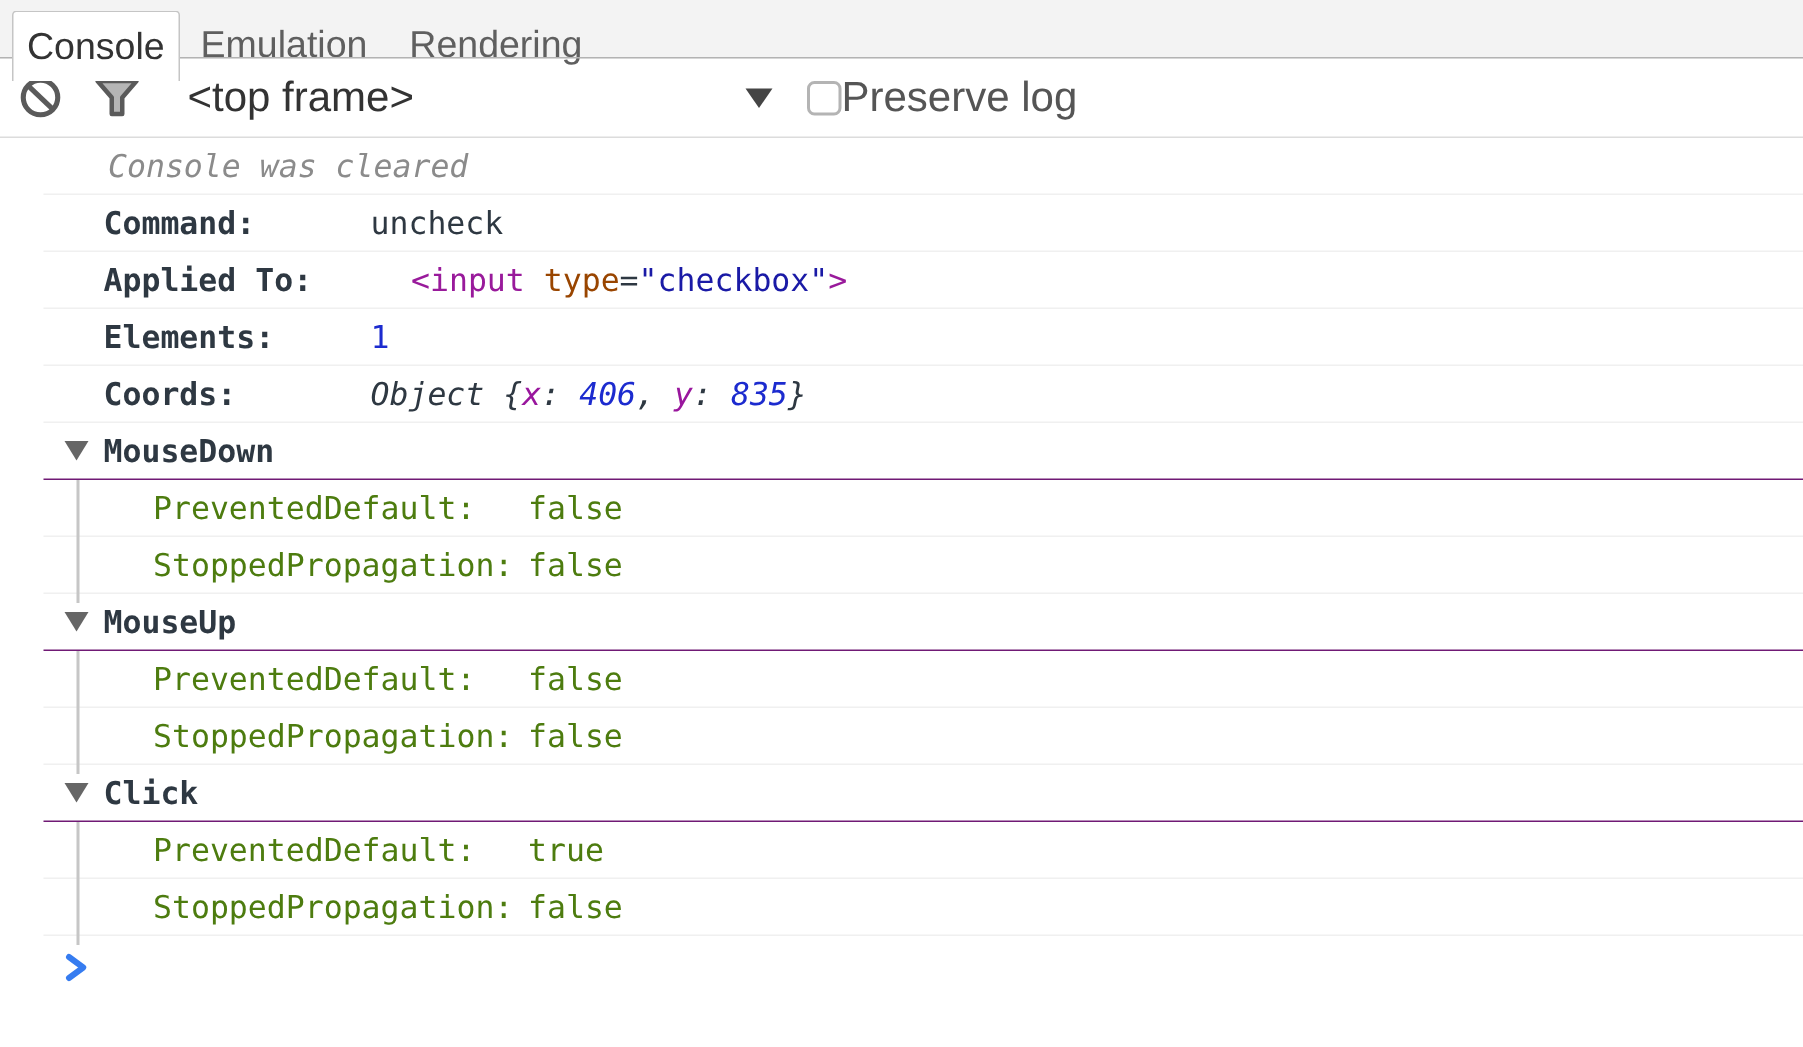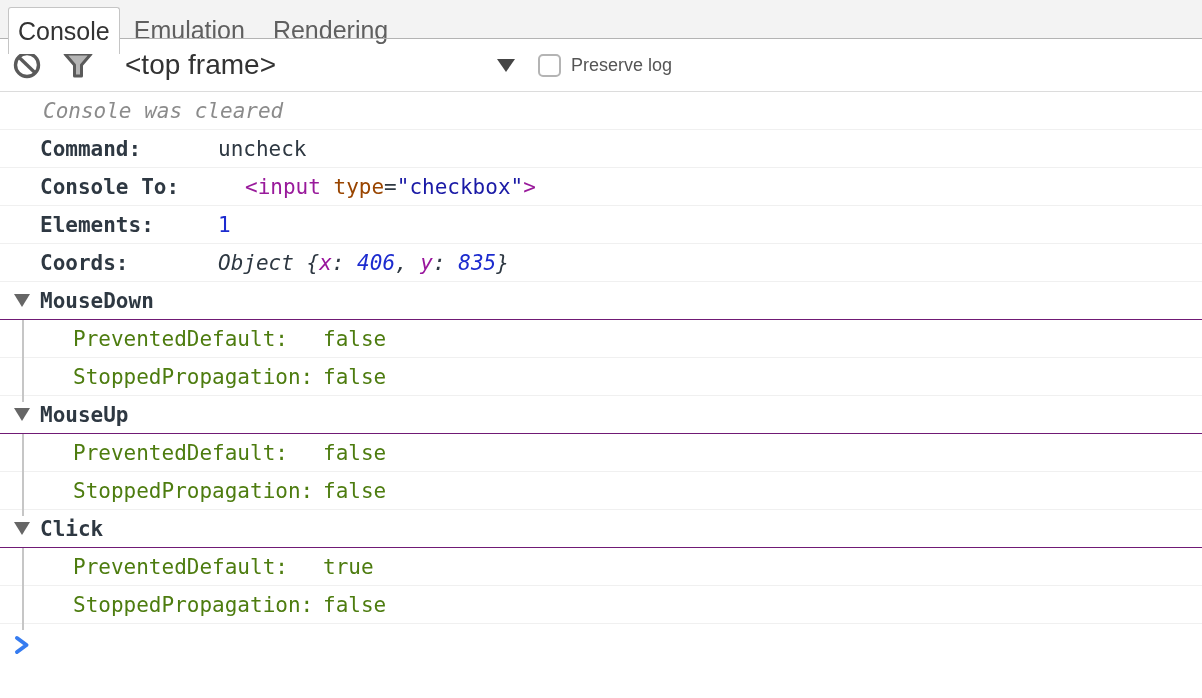--- a/index.html
+++ b/index.html
@@ -12,24 +12,24 @@
   .tab { height:47px; margin-top:7px; display:flex; align-items:center; font-size:25px; color:#5f5f5f; padding:0 14px; cursor:default; }
   .tab.active { position:relative; z-index:2; margin-left:8px; background:#fff; border:1px solid #c5c5c5; border-bottom:none; border-radius:3px 3px 0 0; color:#333; padding:0 9px; }
 
   
   .toolbar { height:53px; border-bottom:1px solid #dcdcdc; background:#fff; display:flex; align-items:center; padding-left:13px; }
   .tb-icon { display:inline-flex; align-items:center; }
   .funnel { margin-left:21px; }
   .frame-select { margin-left:31px; width:390px; display:flex; align-items:center; justify-content:space-between; font-size:28px; color:#333; }
   .dd-arrow { width:0; height:0; border-left:9px solid transparent; border-right:9px solid transparent; border-top:13px solid #454545; }
   .cb-box { margin-left:23px; width:23px; height:23px; border:2px solid #b4b4b4; border-radius:5px; background:#fff; flex-shrink:0; }
-  .cb-label { margin-left:10px; font-size:18px; color:#555; }
+  .cb-label { font-size:28px; color:#555; }
 
   
-  .console-area { font-family:"DejaVu Sans Mono","Liberation Mono",monospace; font-size:21px; color:#2e3842; }
+  .console-area { font-family:"DejaVu Sans Mono","Liberation Mono",monospace; font-size:21px; color:#2e3842;margin-left:29px; }
   .crow { height:38px; border-bottom:1px solid #f0f0f0; display:flex; align-items:center; padding-left:40px; }
   .crow.cleared { padding-left:43px; font-style:italic; color:#8b8b8b; }
   .clabel { font-weight:bold; width:178px; flex-shrink:0; }
   .num { color:#1c2bcf; }
   .el-preview { white-space:pre; }
   .tag { color:#991a9b; }
   .attr { color:#994500; }
   .attr-val { color:#1a1aa6; }
   .obj-preview { white-space:pre; font-style:italic; }
   .prop { color:#99169d; }
@@ -80,21 +80,21 @@
     <div class="crow cleared">
       <span>Console was cleared</span>
     </div>
 
     <div class="crow">
       <span class="clabel">Command:</span>
       <span>uncheck</span>
     </div>
 
     <div class="crow">
-      <span class="clabel">Console To:</span>
+      <span class="clabel">Applied To:</span>
       <span class="el-preview" style="margin-left:27px"><span class="tag">&lt;input</span><span class="attr"> type</span><span>=</span><span class="attr-val">"checkbox"</span><span class="tag">&gt;</span></span>
     </div>
 
     <div class="crow">
       <span class="clabel">Elements:</span>
       <span class="num">1</span>
     </div>
 
     <div class="crow">
       <span class="clabel">Coords:</span>

